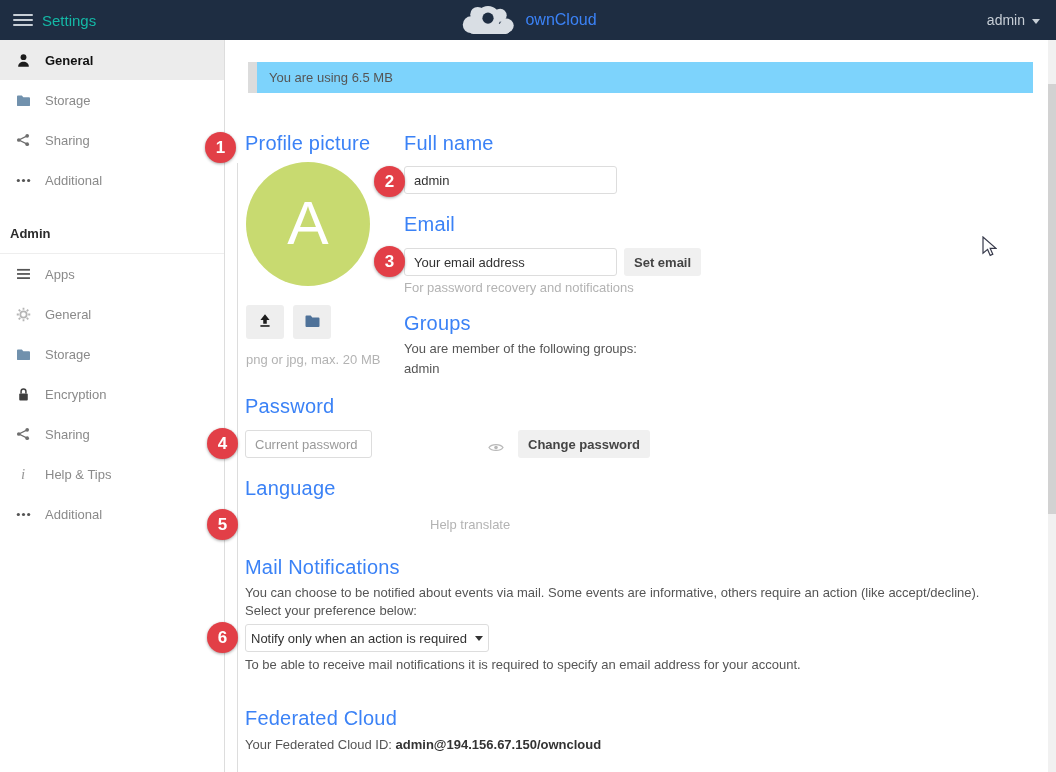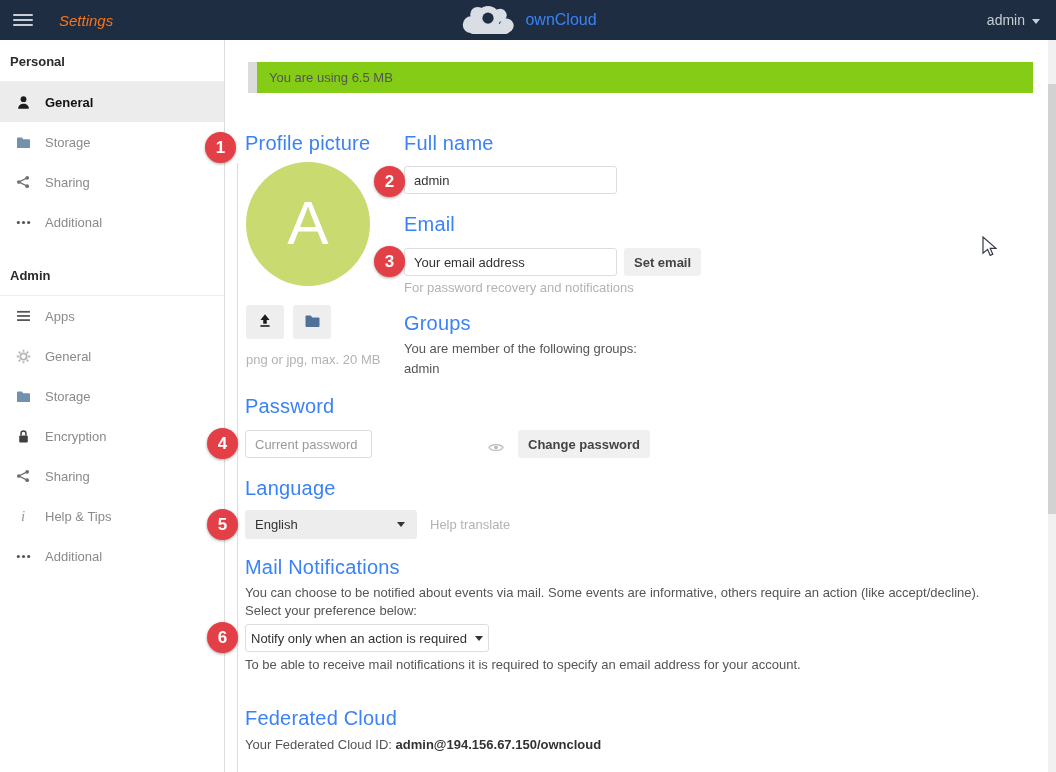--- a/index.html
+++ b/index.html
@@ -5,21 +5,21 @@
   html,body{margin:0;padding:0;background:#fff;}
   *{box-sizing:border-box;}
   .screen{position:relative;width:1056px;height:772px;background:#fff;overflow:hidden;
           font-family:"Liberation Sans","DejaVu Sans",sans-serif;color:#555;}
 
   
   .topbar{position:absolute;top:0;left:0;width:1056px;height:40px;background:#1e2d42;
           display:flex;align-items:center;z-index:20;}
   .hamburger{margin-left:13px;width:20px;display:flex;flex-direction:column;gap:3px;cursor:pointer;}
   .hamburger span{display:block;height:2px;background:#c7ced6;border-radius:1px;}
-  .topbar-title{margin-left:26px;font-size:15px;color:#f97316;font-style:italic;}
+  .topbar-title{margin-left:9px;font-size:15px;color:#14b8a6;}
   .logo-wrap{position:absolute;left:0;right:0;top:0;height:40px;display:flex;
              align-items:center;justify-content:center;gap:8px;pointer-events:none;}
   .logo-text{font-size:16px;color:#3b82f6;}
   .user-menu{position:absolute;right:16px;top:0;height:40px;display:flex;align-items:center;
              gap:7px;color:#c7ced6;font-size:14px;cursor:pointer;}
   .caret{width:0;height:0;border-left:4px solid transparent;border-right:4px solid transparent;
          border-top:5px solid #c7ced6;margin-top:2px;}
 
   
   .sidebar{position:absolute;top:40px;left:0;width:225px;height:732px;background:#fff;
@@ -30,21 +30,21 @@
             font-size:13px;color:#8a8a8a;}
   .nav-item.active{background:#ececec;color:#111;font-weight:bold;}
   .nav-icon{width:16px;height:16px;display:flex;align-items:center;justify-content:center;flex:0 0 16px;}
   .nav-label{margin-left:14px;}
   .admin-gap{height:12px;}
   .info-glyph{font-family:"Liberation Serif","DejaVu Serif",serif;font-style:italic;
               font-size:15px;color:#999;line-height:1;}
 
   
   .content{position:absolute;top:40px;left:225px;width:831px;height:732px;background:#fff;}
-  .usage-bar{position:absolute;left:23px;top:22px;width:785px;height:31px;background:#84cc16;
+  .usage-bar{position:absolute;left:23px;top:22px;width:785px;height:31px;background:#7dd3fc;
              display:flex;align-items:center;}
   .usage-fill{position:absolute;left:0;top:0;width:9px;height:31px;background:#dcdcdc;}
   .usage-text{margin-left:21px;font-size:13px;color:#555;}
 
   .h2{position:absolute;font-size:20px;font-weight:300;color:#3b82f6;letter-spacing:.2px;}
 
   .avatar{position:absolute;left:21px;top:122px;width:124px;height:124px;border-radius:50%;
           background:#c8da70;display:flex;align-items:center;justify-content:center;}
   .avatar-letter{font-size:62px;font-weight:300;color:#fff;margin-top:-4px;}
 
@@ -109,21 +109,20 @@
       </svg>
       <span class="logo-text">ownCloud</span>
     </div>
     <div class="user-menu">
       <span>admin</span>
       <span class="caret"></span>
     </div>
   </header>
 
   <aside class="sidebar">
-    <div class="nav-section-label">Personal</div>
 
     <div class="nav-item active">
       <span class="nav-icon">
         <svg width="15" height="15" viewBox="0 0 16 16">
             <circle cx="8" cy="4.4" r="3.1" fill="#1c1c1c"></circle>
         <path d="M2.3 14.6 C2.3 10.8 5 9.2 8 9.2 C11 9.2 13.7 10.8 13.7 14.6 Z" fill="#1c1c1c"></path>
           </svg>
       </span>
       <span class="nav-label">General</span>
     </div>
@@ -279,24 +278,20 @@
     <input class="txt-input gray-ph" style="left: 20px; top: 390px; width: 127px;" type="password" placeholder="Current password">
     <span class="eye-wrap">
       <svg width="16" height="11" viewBox="0 0 16 11">
           <path d="M1 5.5 C3.6 1.6 12.4 1.6 15 5.5 C12.4 9.4 3.6 9.4 1 5.5 Z" fill="none" stroke="#b8b8b8" stroke-width="1.3"></path>
       <circle cx="8" cy="5.5" r="1.8" fill="#b8b8b8"></circle>
         </svg>
     </span>
     <button class="btn" style="left:293px;top:390px;">Change password</button>
 
     <div class="h2" style="left:20px;top:437px;">Language</div>
-    <div class="select-gray">
-      <span class="sel-text">English</span>
-      <span class="caret-dark"></span>
-    </div>
     <div class="hint" style="left:205px;top:477px;">Help translate</div>
 
     <div class="h2" style="left:20px;top:516px;">Mail Notifications</div>
     <div class="para" style="left:20px;top:544px;width:748px;">You can choose to be notified about events via mail. Some events are informative, others require an action (like accept/decline). Select your preference below:</div>
     <div class="select-white">
       <span>Notify only when an action is required</span>
       <span class="caret-dark"></span>
     </div>
     <div class="para" style="left:20px;top:616px;width:760px;">To be able to receive mail notifications it is required to specify an email address for your account.</div>
 

